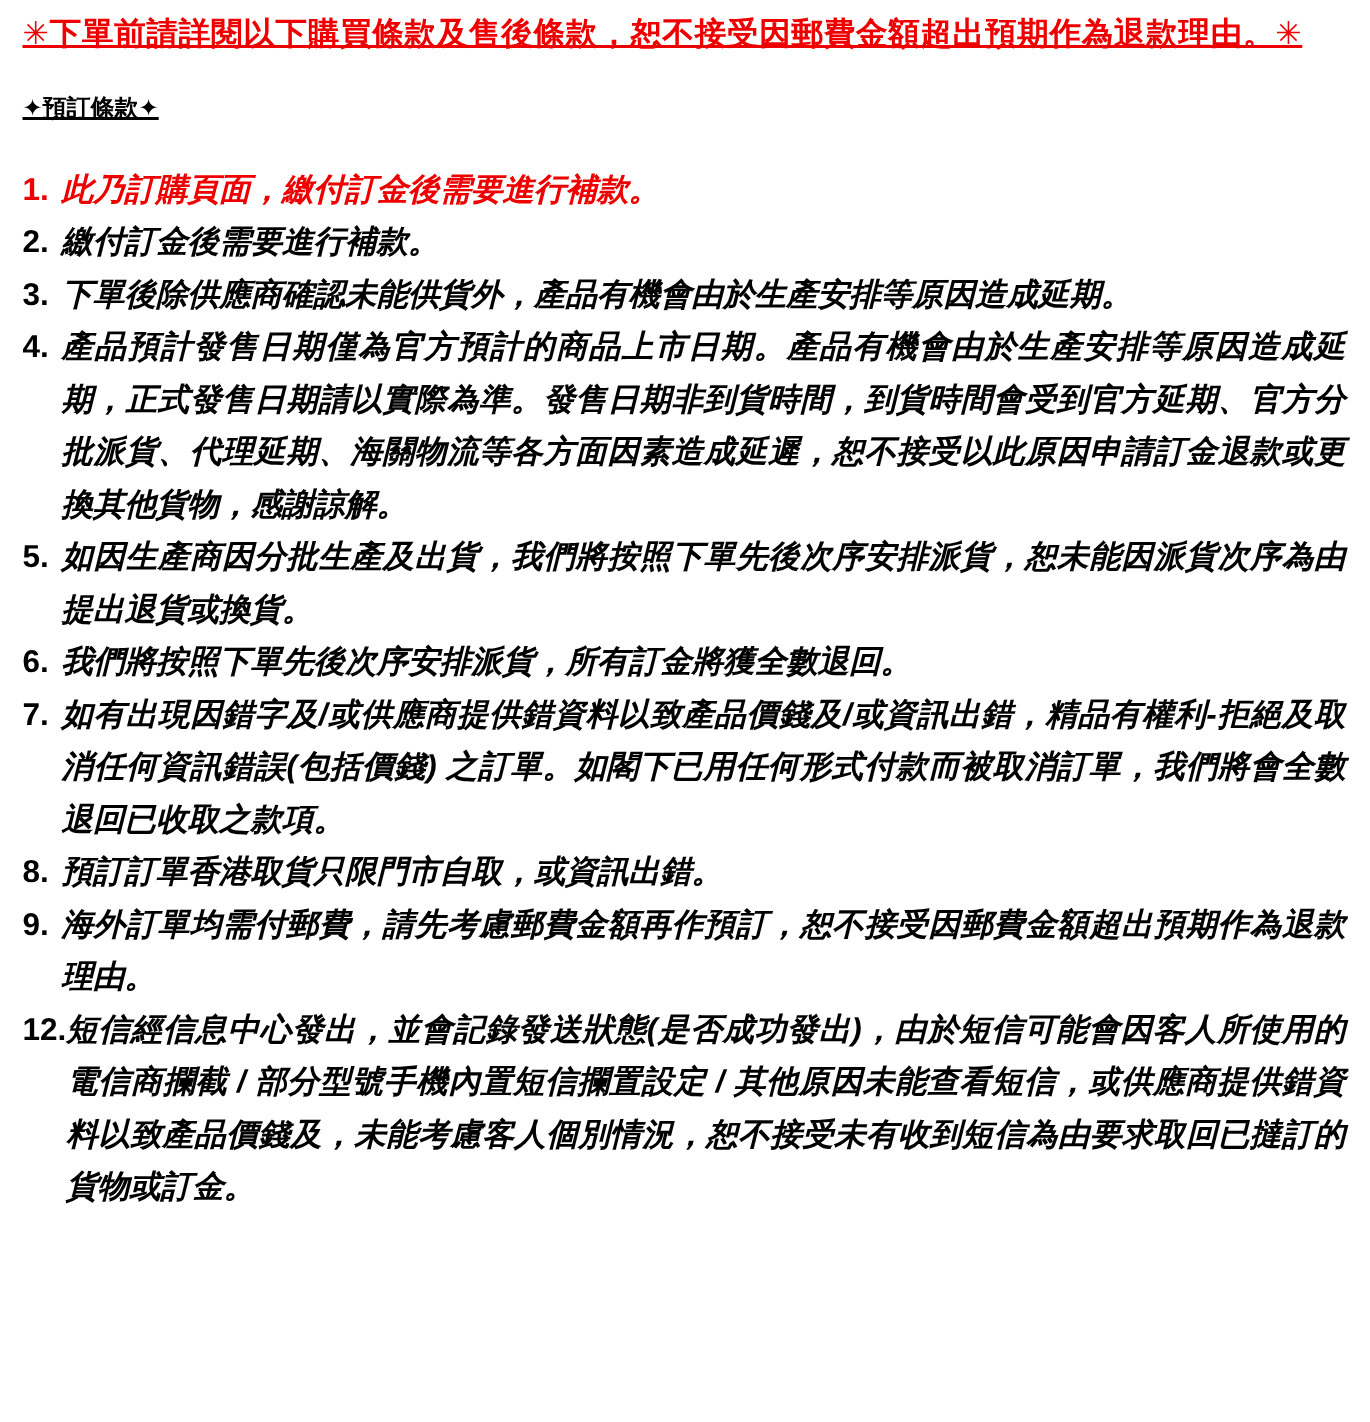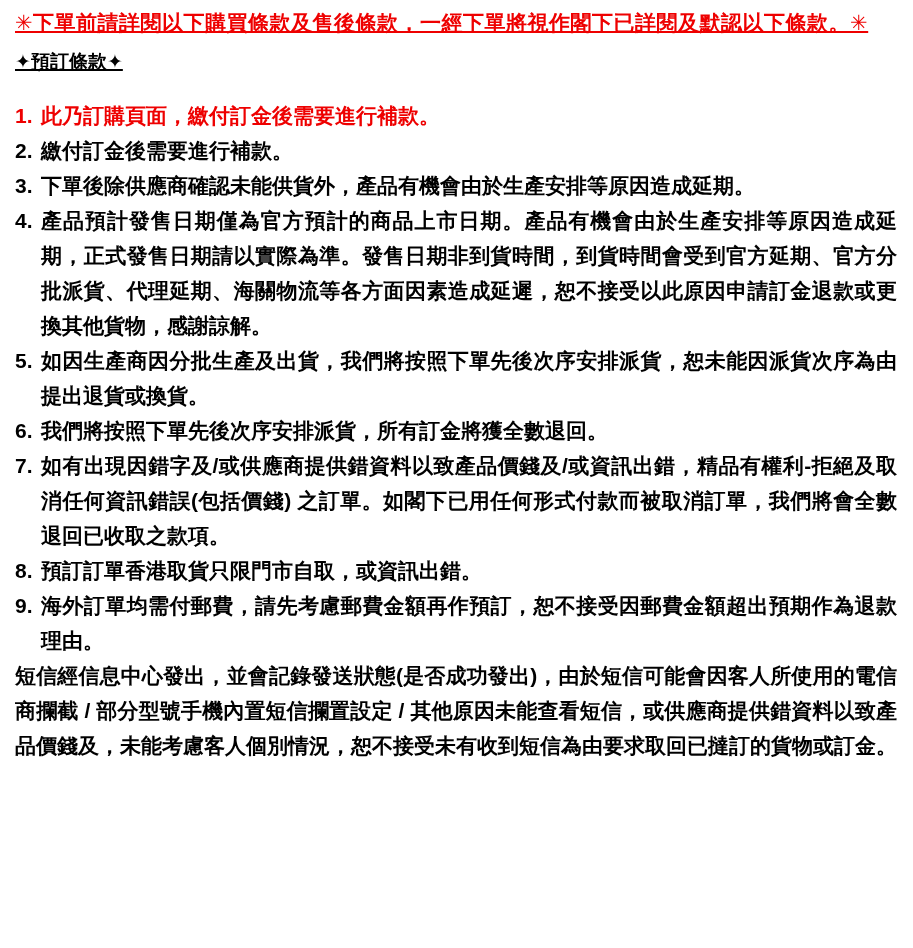--- a/index.html
+++ b/index.html
@@ -18,53 +18,53 @@
     color: var(--red, #ee0000);
     font-size: 21px;
     line-height: 30px;
     text-decoration: underline;
     text-decoration-thickness: 2px;
     letter-spacing: 0.5px;
   }
 
   .section-title {
     display: inline-block;
-    margin-top: 9px;
-    font-size: 19px;
+    margin-top: 20px;
+    font-size: 16px;
     line-height: 30px;
     color: var(--ink, #000000);
     text-decoration: underline;
     text-decoration-thickness: 2px;
   }
 
   ol.terms {
     list-style: none;
     margin-top: 21px;
     width: 882px;
   }
   .term {
     display: flex;
     font-size: 21px;
     line-height: 35px;
   }
   .term-num { flex: 0 0 26px; white-space: nowrap; }
-  .term-text { flex: 1; text-align: justify; }
+  .term-text { flex: 1; text-align: justify; font-style: italic; }
   .term.red { color: var(--red, #ee0000); }
 
   .seg-hl {
     color: var(--red, #ee0000);
     text-decoration: underline;
     text-decoration-thickness: 2px;
   }
 </style>
 </head>
 <body>
 
 <div class="page">
-  <div class="warning-title">✳下單前請詳閱以下購買條款及售後條款，一經下單將視作閣下已詳閱及默認以下條款。✳</div>
+  <div class="warning-title">✳下單前請詳閱以下購買條款及售後條款，恕不接受因郵費金額超出預期作為退款理由。✳</div>
 
   <div>
     <span class="section-title">✦預訂條款✦</span>
   </div>
 
   <ol class="terms" id="terms-list">
       <li class="term red">
         <span class="term-num">1.</span>
         <span class="term-text"><span>此乃訂購頁面，繳付訂金後需要進行補款。</span></span>
       </li>
@@ -94,16 +94,17 @@
       </li>
       <li class="term">
         <span class="term-num">8.</span>
         <span class="term-text"><span>預訂訂單香港取貨只限門市自取，或資訊出錯。</span></span>
       </li>
       <li class="term">
         <span class="term-num">9.</span>
         <span class="term-text"><span>海外訂單均需付郵費，請先考慮郵費金額再作預訂，恕不接受因郵費金額超出預期作為退款理由。</span></span>
       </li>
       <li class="term">
+        <span class="term-num">12.</span>
         <span class="term-text"><span>短信經信息中心發出，並會記錄發送狀態(是否成功發出)，由於短信可能會因客人所使用的電信商攔截 / 部分型號手機內置短信攔置設定 / 其他原因未能查看短信，或供應商提供錯資料以致產品價錢及，未能考慮客人個別情況，恕不接受未有收到短信為由要求取回已撻訂的貨物或訂金。</span></span>
       </li>
     </ol>
 </div>
 
 </body></html>

